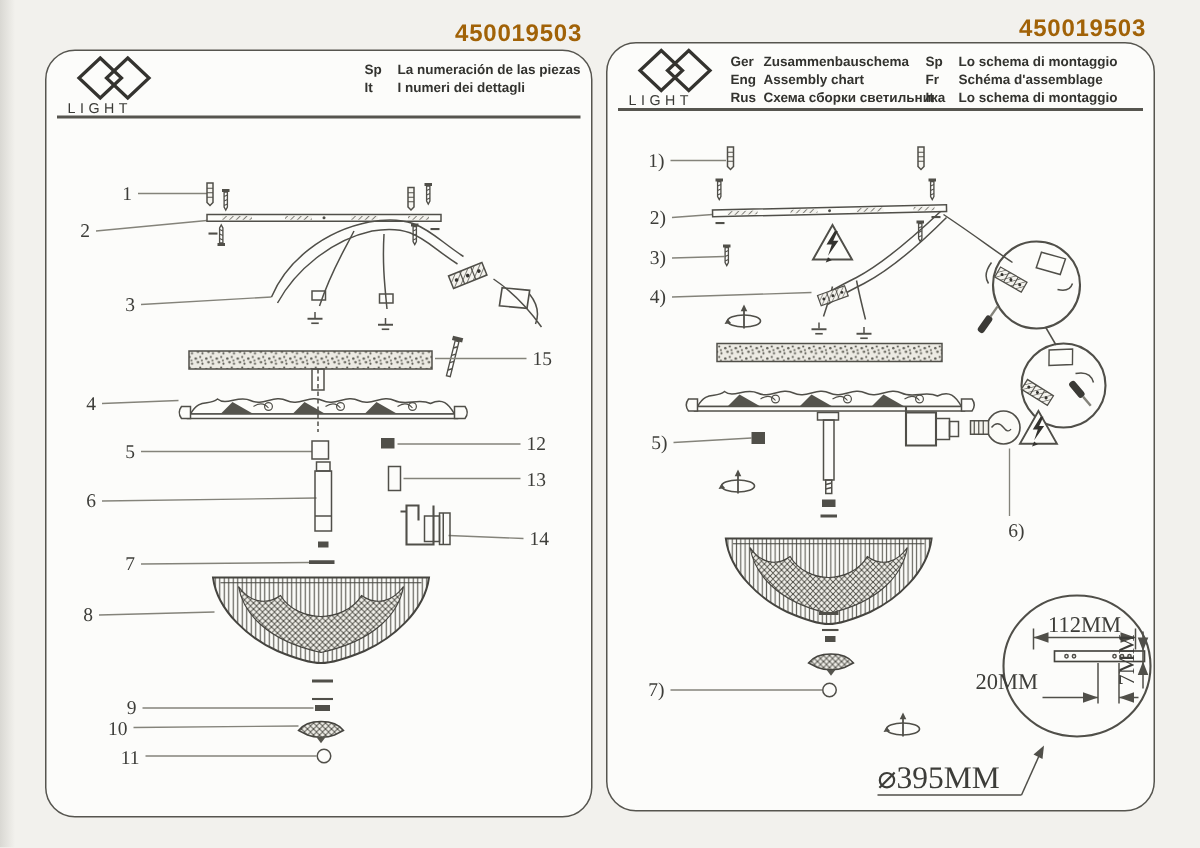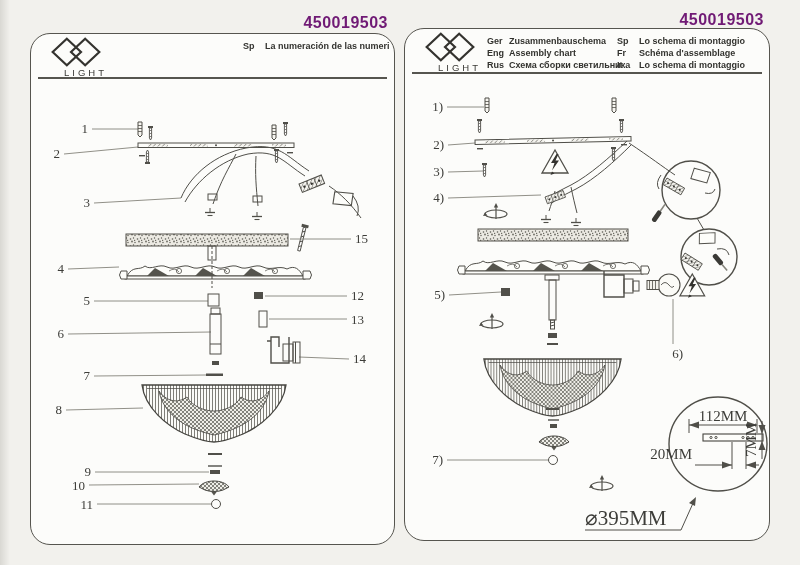--- a/index.html
+++ b/index.html
@@ -3,25 +3,25 @@
 <meta charset="utf-8">
 <style>
   html,body{margin:0;padding:0}
   body{width:800px;height:565px;position:relative;background:#f2f1ed;overflow:hidden;
        font-family:"Liberation Sans",sans-serif;color:#2f2f2c}
   body::before{content:"";position:absolute;left:0;top:0;bottom:0;width:10px;
        background:linear-gradient(90deg,#d9d8d3,rgba(242,241,237,0));pointer-events:none}
   .page{position:absolute;background:#fcfcfa;border:1.6px solid #56554f;border-radius:20px}
   #page-left{left:30px;top:33px;width:363px;height:510px}
   #page-right{left:404px;top:28px;width:364px;height:511px}
-  .artnum{position:absolute;font-size:16px;font-weight:bold;letter-spacing:.5px;color:#701a75;
+  .artnum{position:absolute;font-size:16px;font-weight:bold;letter-spacing:.5px;color:#a16207;
        text-align:right;width:180px}
   #artnum-left{left:208px;top:14px}
   #artnum-right{left:584px;top:11px}
-  .logo{position:absolute;left:14px;top:3px;width:62px;text-align:right}
+  .logo{position:absolute;left:14px;top:3px;width:62px;text-align:left}
   .logo svg{display:block;margin:0 auto}
   .logo .lt{font-size:9.5px;letter-spacing:3px;color:#3a3a36;margin-top:0px}
   .legend{position:absolute;top:6px;font-size:9px;font-weight:bold;line-height:12px;color:#33332f}
   .legend .row{white-space:nowrap}
   .legend .lang{display:inline-block;width:22px}
   .lg1{left:82px}
   .lg2{left:212px}
   .hrule{position:absolute;left:7px;right:7px;top:43px;height:1.5px;background:#56554f}
   .diag{position:absolute;left:0;width:363px}
   svg text{font-family:"Liberation Serif","DejaVu Serif",serif;fill:#3d3d39}
@@ -147,21 +147,22 @@
 
 <div class="page" id="page-left">
   <div class="logo">
     <svg width="58" height="30" viewBox="0 0 60 36">
       <path d="M19,2 L36,18 L19,34 L2,18 Z" fill="none" stroke="#34332f" stroke-width="2.6"></path>
       <path d="M41,2 L58,18 L41,34 L24,18 Z" fill="none" stroke="#34332f" stroke-width="2.6"></path>
     </svg>
     <div class="lt">LIGHT</div>
   </div>
   <div class="legend lg2">
-    <div class="row"><span class="lang">Sp</span><span>La numeración de las numeri</span></div>
+    <div class="row"><span class="lang">Sp</span><span>La numeración de las piezas</span></div>
+    <div class="row"><span class="lang">It</span><span>I numeri dei dettagli</span></div>
   </div>
   <div class="hrule"></div>
 
   <svg class="diag" style="top:42px;height:464px" viewBox="0 0 363 464">
 
     <text class="num" x="57" y="57" text-anchor="end">1</text>
     <line class="ld" x1="61" y1="53" x2="107" y2="53"></line>
     <use href="#sym-dowel" x="106" y="46"></use>
     <use href="#sym-screw" x="117" y="50"></use>
 

